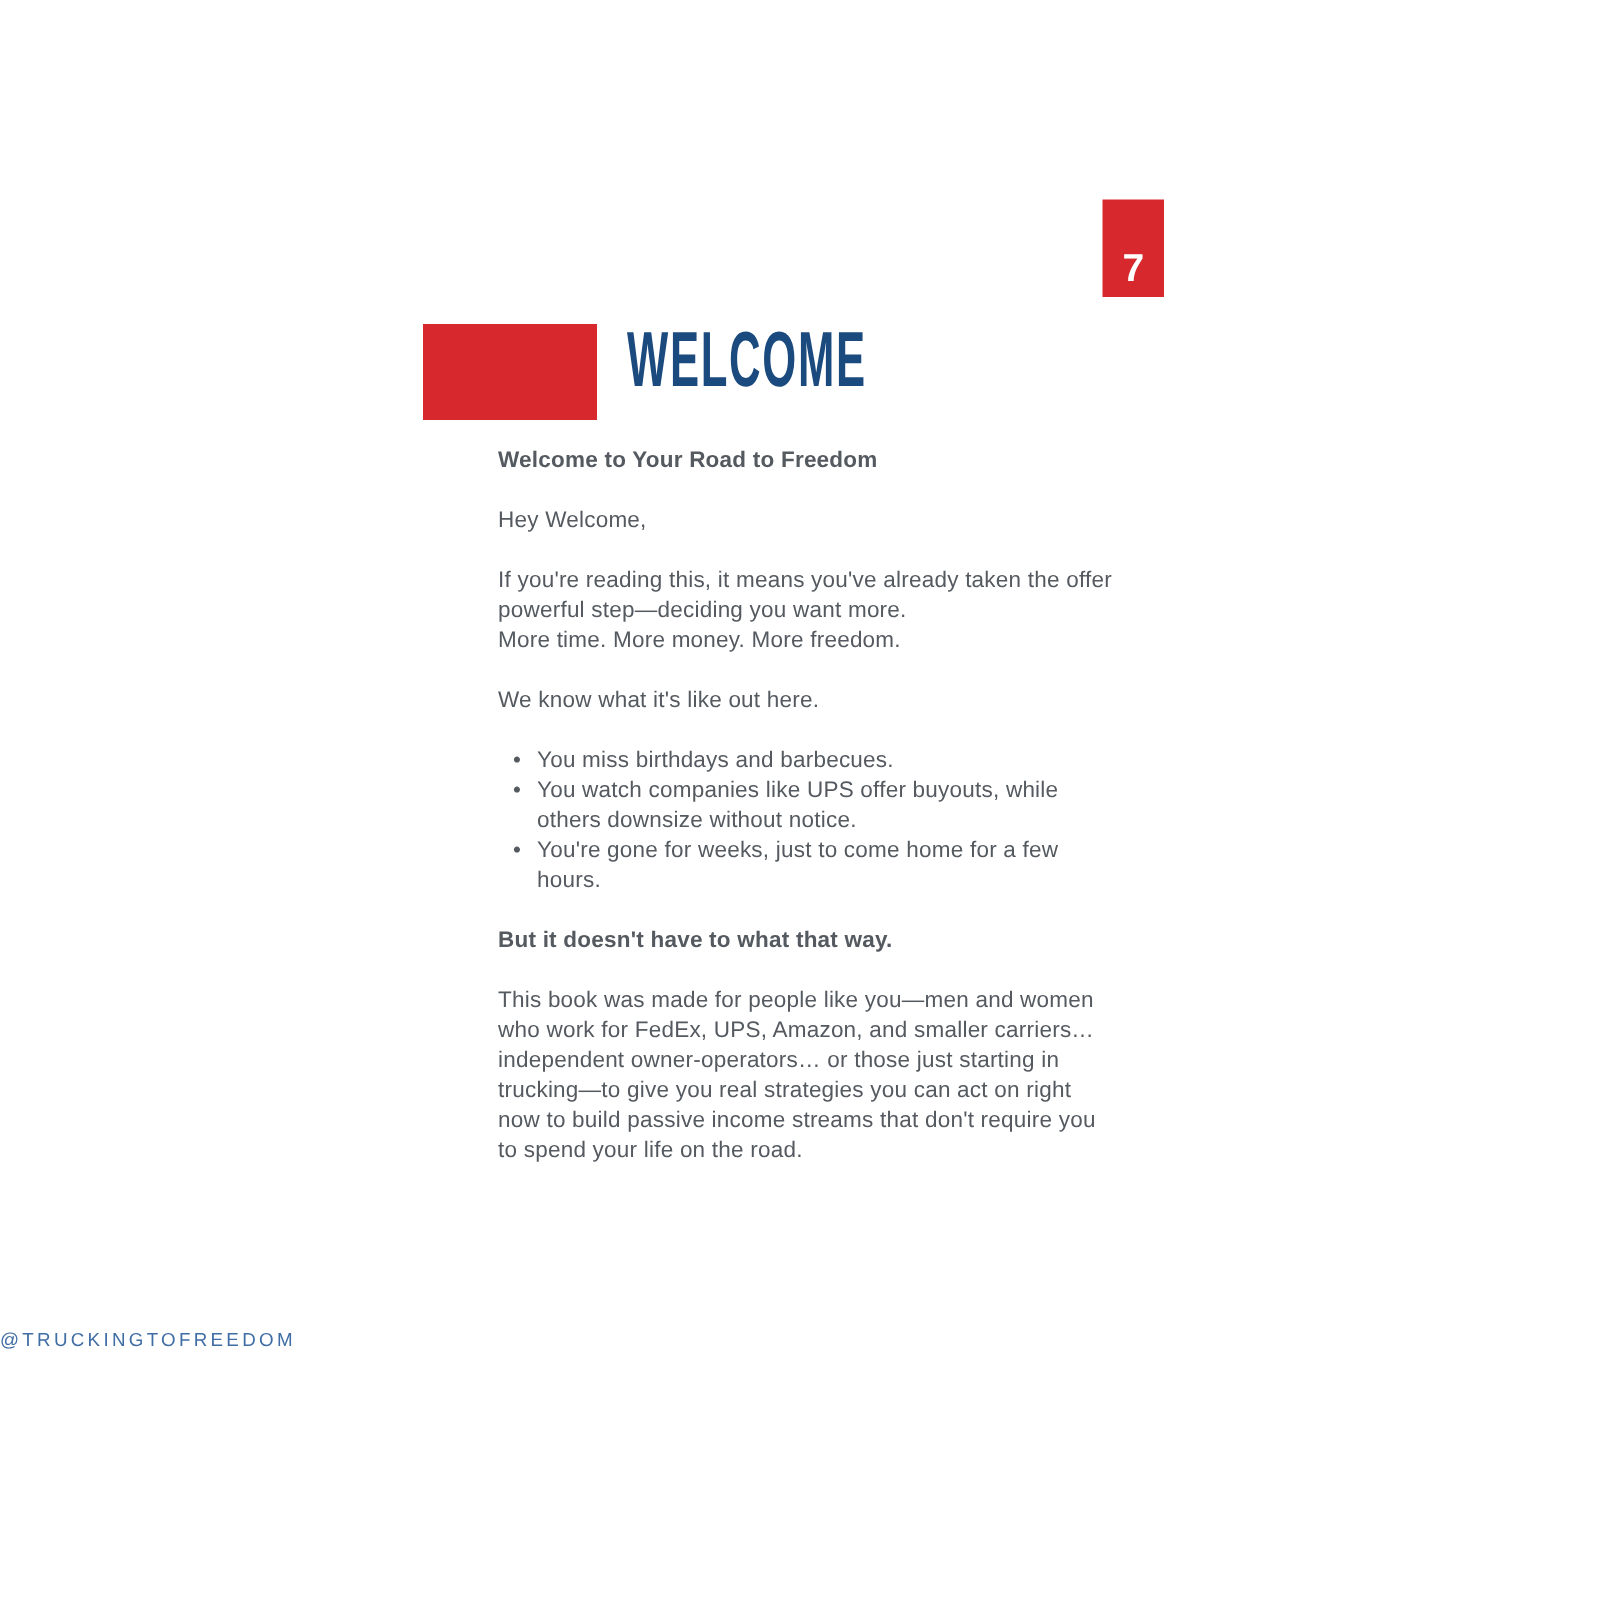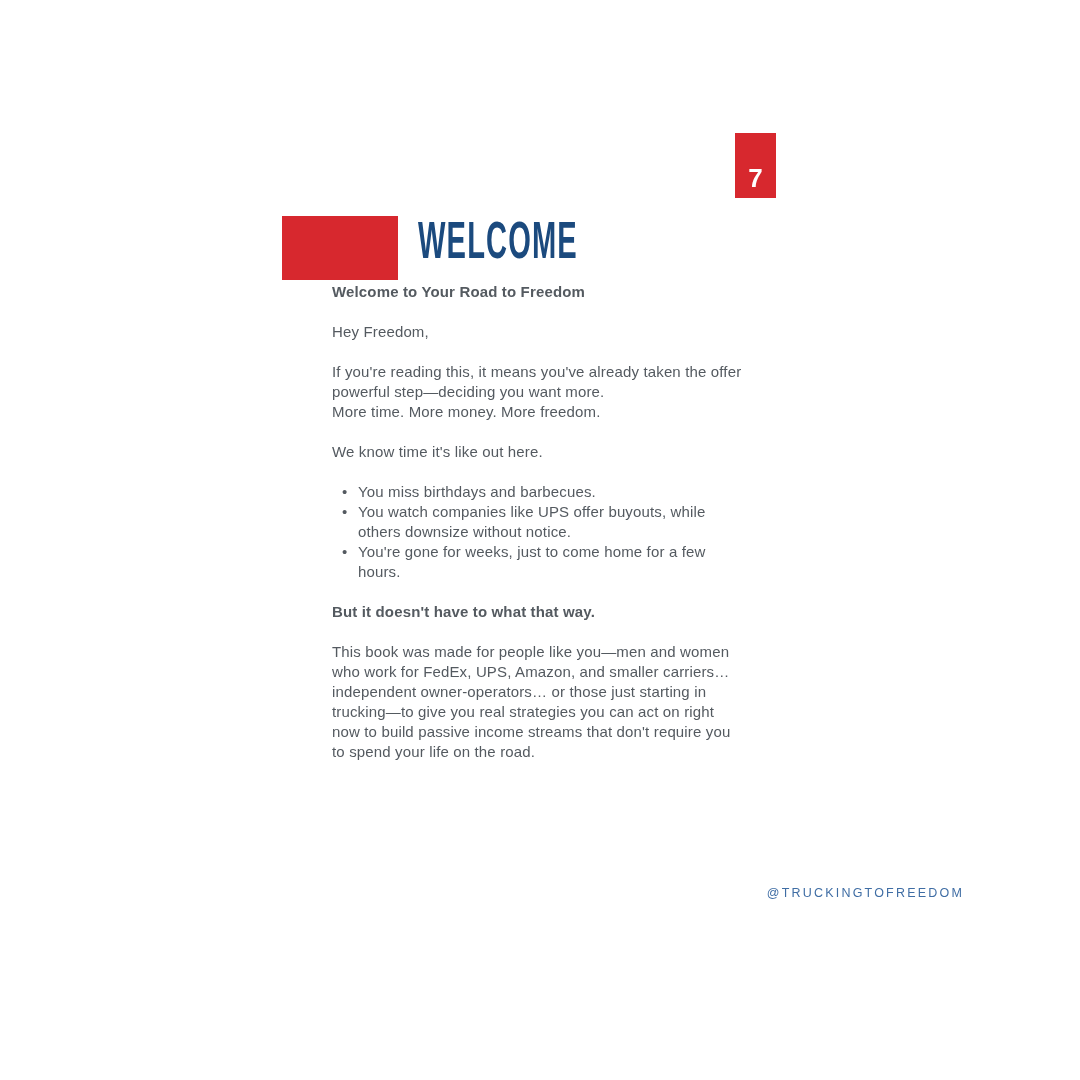--- a/index.html
+++ b/index.html
@@ -41,21 +41,21 @@
     font-size:52px;line-height:52px;font-weight:700;
     letter-spacing:2px;
     color:var(--title-navy,#1b4a7e);
     transform:scaleX(0.56);
     transform-origin:left top;
     white-space:nowrap;
   }
 
   
   .content{
-    position:absolute;left:332px;top:282px;width:412px;
+    position:absolute;left:332px;top:297px;width:412px;
     font-size:15px;line-height:20px;letter-spacing:0.15px;
   }
   .content p{margin:0 0 20px 0;}
   .content .bold{font-weight:700;}
   .content strong{font-weight:400;}
   .content .block{display:block;}
   .content ul{
     list-style:none;margin:0 0 20px 0;padding:0;
   }
   .content li{
@@ -63,21 +63,21 @@
   }
   .content li::before{
     content:"\2022";
     position:absolute;left:10px;top:0;
     color:var(--body-gray,#545a60);
   }
 
   
   .footer{
     position:absolute;left:0;top:886px;width:964px;
-    text-align:right;
+    text-align:left;
     color:var(--footer-blue,#3f6da4);
     font-size:12.5px;letter-spacing:2.2px;font-weight:400;
   }
 </style>
 </head>
 <body>
 
 <div class="page">
 
   <div class="page-badge">
@@ -85,25 +85,25 @@
   </div>
 
   <div class="accent-bar"></div>
 
   <div class="chapter-title">WELCOME</div>
 
   <div class="content">
 
     <p class="bold">Welcome to Your Road to Freedom</p>
 
-    <p>Hey Freedom,</p>
+    <p>Hey Welcome,</p>
 
     <p><span>If you're reading this, it means you've already taken the offer powerful step—</span><strong>deciding you want more.</strong><span class="block">More time. More money. More freedom.</span></p>
 
-    <p>We know time it's like out here.</p>
+    <p>We know what it's like out here.</p>
 
     <ul>
       <li>You miss birthdays and barbecues.</li>
       <li>You watch companies like UPS offer buyouts, while others downsize without notice.</li>
       <li>You're gone for weeks, just to come home for a few hours.</li>
     </ul>
 
     <p class="bold">But it doesn't have to what that way.</p>
 
     <p><span>This book was made for people like you—</span><strong>men and women who work for FedEx, UPS, Amazon, and smaller carriers… independent owner-operators… or those just starting in trucking</strong><span>—to give you real strategies you can act on right now to build passive income streams that don't require you to spend your life on the road.</span></p>

